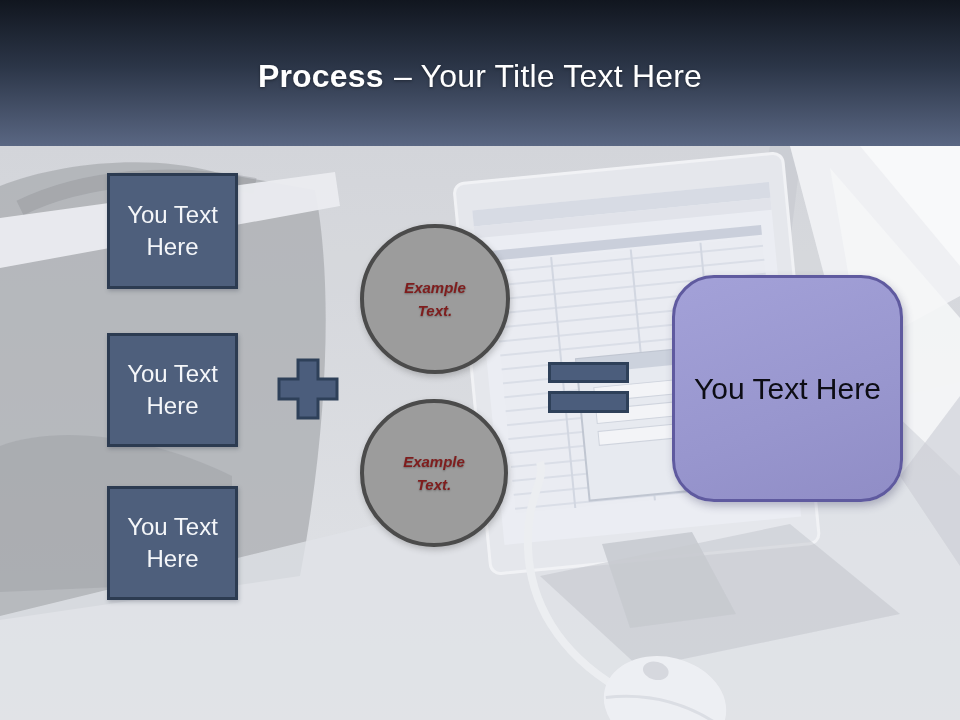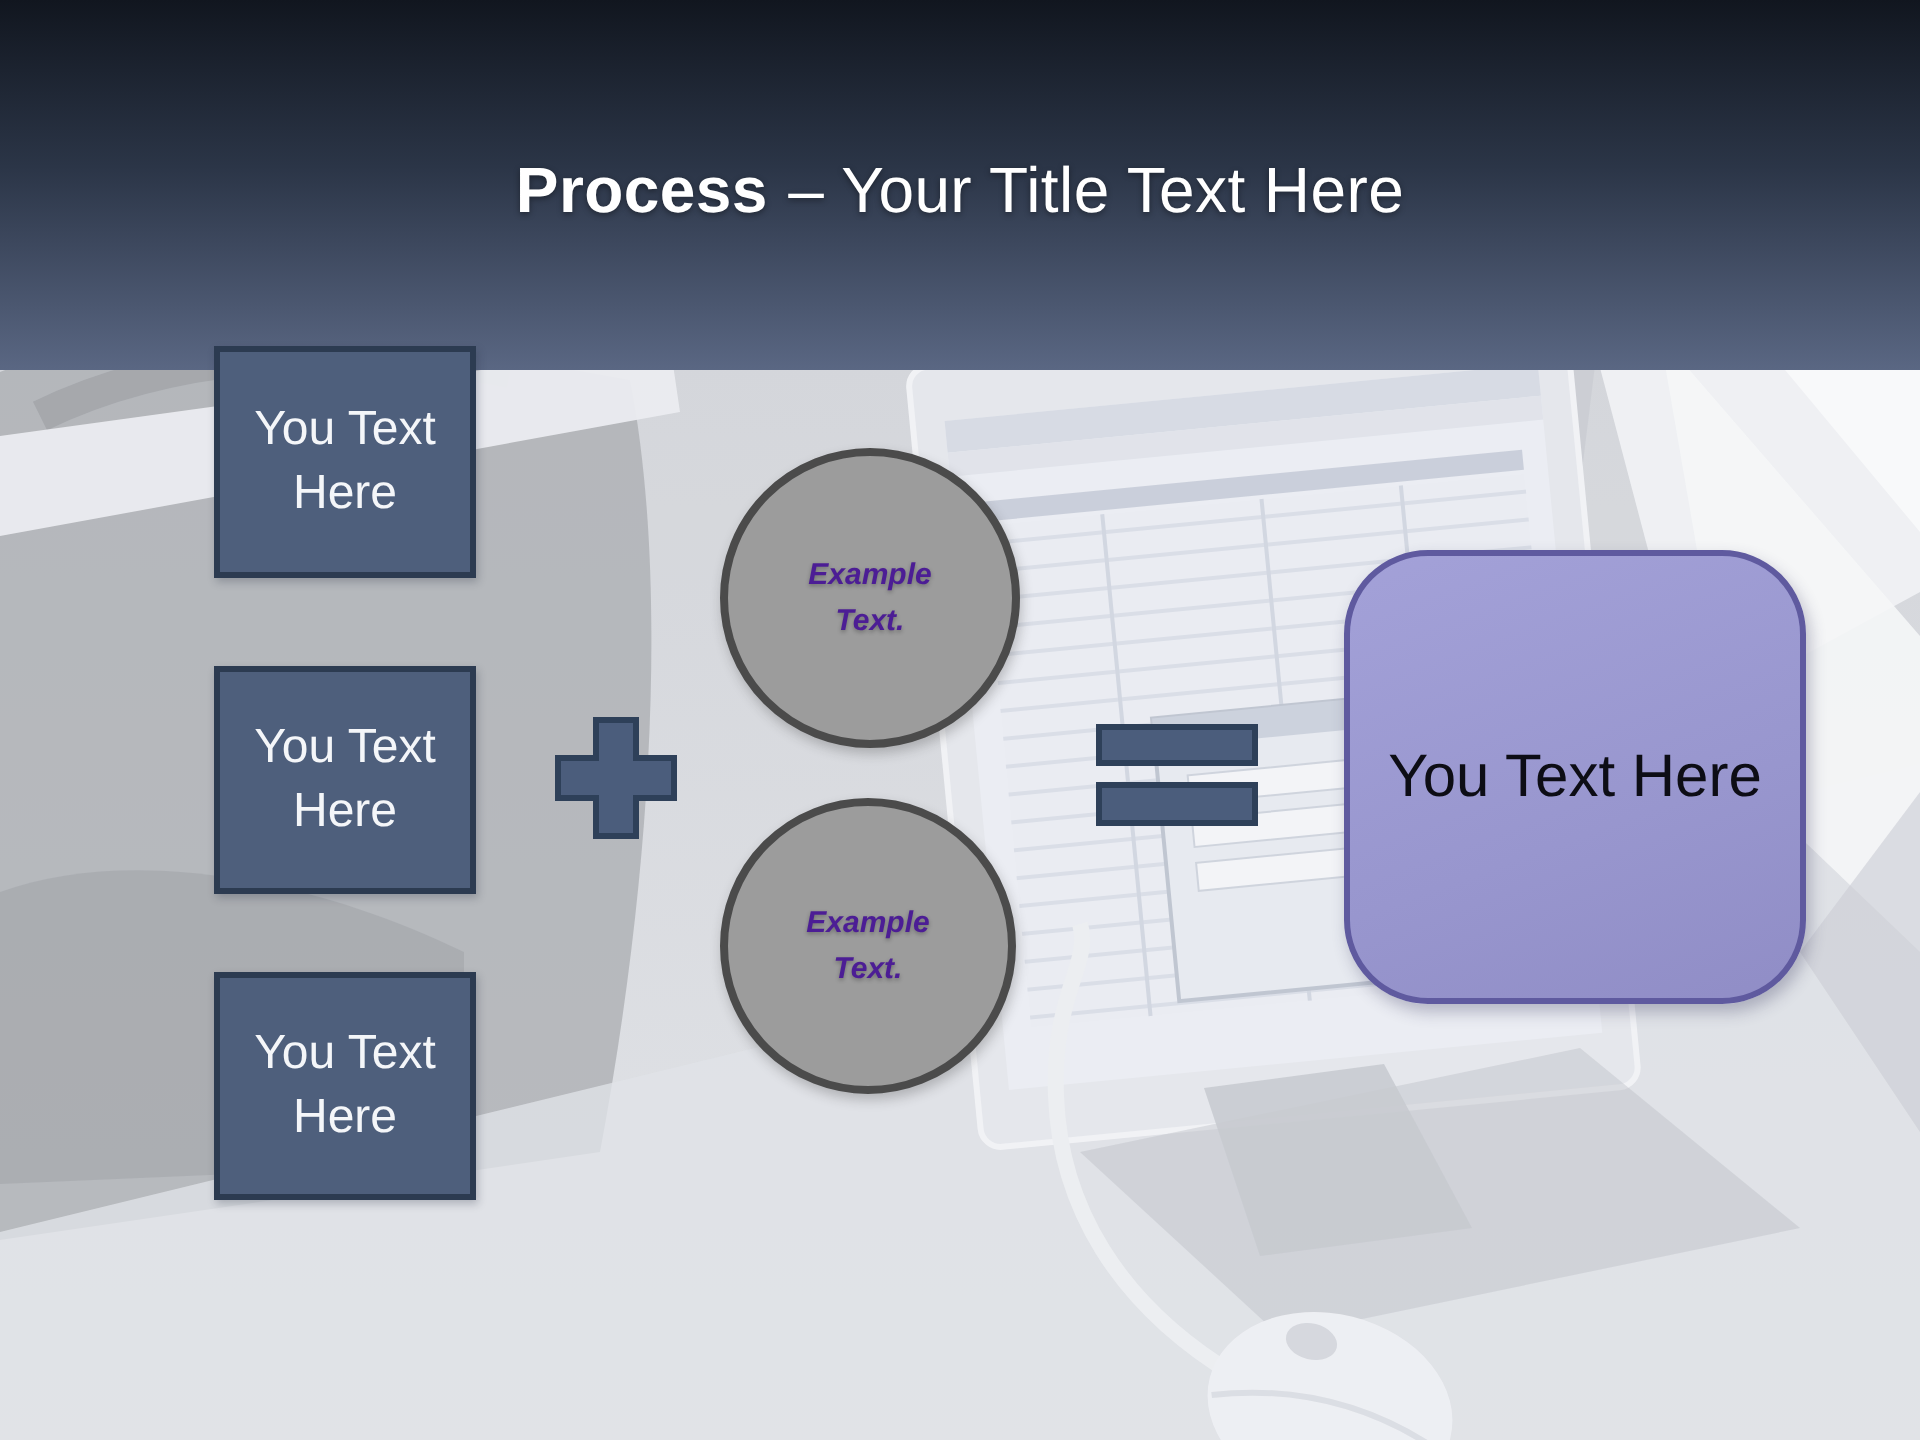--- a/index.html
+++ b/index.html
@@ -12,21 +12,21 @@
     height: 720px;
     margin: 0 auto;
     overflow: hidden;
     background: #d6d8dc;
   }
 
   
   .header {
     position: absolute;
     left: 0; top: 0;
-    width: 960px; height: 185px;
+    width: 960px; height: 146px;
     background: linear-gradient(180deg, #11161f 0%, #2b3547 45%, #5a6783 100%);
     display: flex;
     align-items: center;
     justify-content: center;
   }
   .title {
     color: #ffffff;
     font-size: 32px;
     letter-spacing: 0.2px;
     text-shadow: 0 1px 3px rgba(0,0,0,0.4);
@@ -69,21 +69,21 @@
     left: 276px; top: 357px;
     width: 64px; height: 64px;
   }
 
   .circle {
     position: absolute;
     width: 150px; height: 150px;
     border-radius: 50%;
     background: #9c9c9c;
     border: 4px solid #4b4b4b;
-    color: #4c1d95;
+    color: #7f1d1d;
     font-weight: 700;
     font-style: italic;
     font-size: 15px;
     line-height: 1.55;
     text-align: center;
     display: flex;
     align-items: center;
     justify-content: center;
     padding: 10px 28px;
     text-shadow: 0 1px 2px rgba(0,0,0,0.3);

